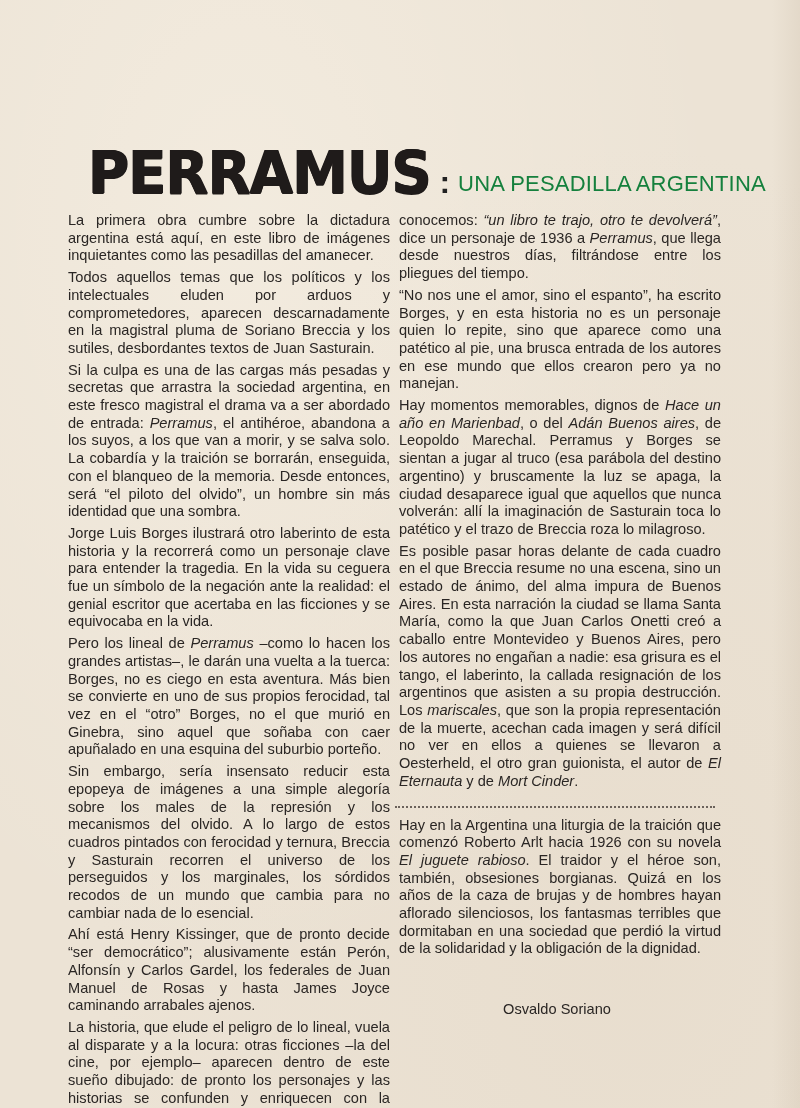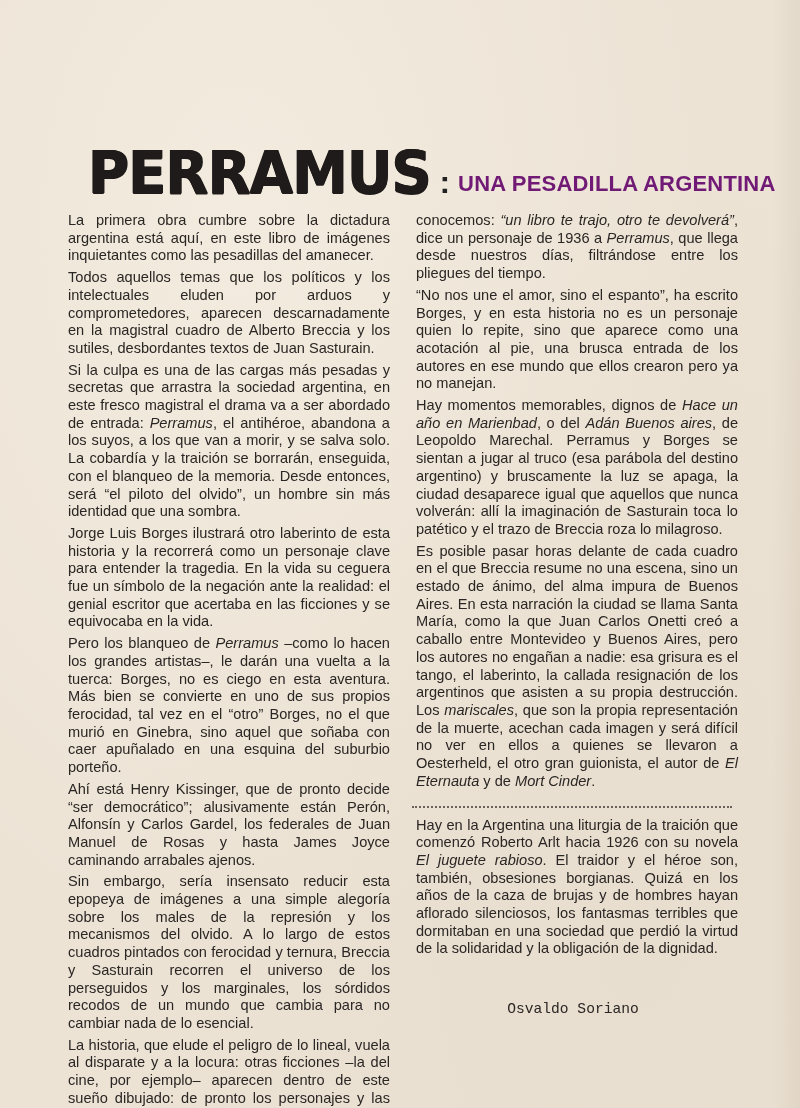--- a/index.html
+++ b/index.html
@@ -28,68 +28,68 @@
     font-family: "DejaVu Sans", sans-serif; font-weight: 900;
     font-size: 52px; letter-spacing: -1px; line-height: 52px;
     color: #1f1b1a; transform: scaleX(1.08) scaleY(1.12); transform-origin: left bottom;
     text-shadow: 0.6px 0 0 #1f1b1a, -0.6px 0 0 #1f1b1a, 0 0.6px 0 #1f1b1a;
   }
   .colon {
     font-size: 32px; font-weight: bold; margin-left: 34px; margin-right: 8px;
     line-height: 40px; color: #222;
   }
   .subtitle {
-    font-size: 22px; font-weight: bold; line-height: 30px; color: #701a75;
+    font-size: 22px; font-weight: normal; line-height: 30px; color: #15803d;
     letter-spacing: 0.2px; padding-bottom: 3px;
   }
   .col {
     position: absolute; top: 208px; width: 330px;
     font-size: 14.6px; line-height: 17.7px; text-align: justify;
     hyphens: none;
   }
   .col-left { left: 64px; }
-  .col-right { left: 412px; }
+  .col-right { left: 395px; }
   .col p { margin: 4px; text-indent: 0; }
   .dots {
     margin: 9px 0 9px 0; height: 6px;
     border-bottom: 2px dotted #6b625b; width: 320px;
   }
   .signature {
-    position: absolute; left: 408px; top: 1000px; width: 330px;
-    text-align: center; font-size: 14.6px; line-height: 18px; font-family: Liberation Mono, monospace;
+    position: absolute; left: 392px; top: 1000px; width: 330px;
+    text-align: center; font-size: 14.6px; line-height: 18px;
   }
   i { font-style: italic; }
 </style>
 </head>
 <body>
 
 <div class="page-bg"></div>
 <div class="edge-right"></div>
 
 <div class="header">
   <span class="logo">PERRAMUS</span>
   <span class="colon">:</span>
   <span class="subtitle">UNA PESADILLA ARGENTINA</span>
 </div>
 
 <div class="col col-left">
     <p><span>La primera obra cumbre sobre la dictadura argentina está aquí, en este libro de imágenes inquietantes como las pesadillas del amanecer.</span></p>
-    <p><span>Todos aquellos temas que los políticos y los intelectuales eluden por arduos y comprometedores, aparecen descarnadamente en la magistral cuadro de Alberto Breccia y los sutiles, desbordantes textos de Juan Sasturain.</span></p>
+    <p><span>Todos aquellos temas que los políticos y los intelectuales eluden por arduos y comprometedores, aparecen descarnadamente en la magistral pluma de Soriano Breccia y los sutiles, desbordantes textos de Juan Sasturain.</span></p>
     <p><span>Si la culpa es una de las cargas más pesadas y secretas que arrastra la sociedad argentina, en este fresco magistral el drama va a ser abordado de entrada: </span><i>Perramus</i><span>, el antihéroe, abandona a los suyos, a los que van a morir, y se salva solo. La cobardía y la traición se borrarán, enseguida, con el blanqueo de la memoria. Desde entonces, será “el piloto del olvido”, un hombre sin más identidad que una sombra.</span></p>
     <p><span>Jorge Luis Borges ilustrará otro laberinto de esta historia y la recorrerá como un personaje clave para entender la tragedia. En la vida su ceguera fue un símbolo de la negación ante la realidad: el genial escritor que acertaba en las ficciones y se equivocaba en la vida.</span></p>
-    <p><span>Pero los blanqueo de </span><i>Perramus</i><span> –como lo hacen los grandes artistas–, le darán una vuelta a la tuerca: Borges, no es ciego en esta aventura. Más bien se convierte en uno de sus propios ferocidad, tal vez en el “otro” Borges, no el que murió en Ginebra, sino aquel que soñaba con caer apuñalado en una esquina del suburbio porteño.</span></p>
+    <p><span>Pero los lineal de </span><i>Perramus</i><span> –como lo hacen los grandes artistas–, le darán una vuelta a la tuerca: Borges, no es ciego en esta aventura. Más bien se convierte en uno de sus propios ferocidad, tal vez en el “otro” Borges, no el que murió en Ginebra, sino aquel que soñaba con caer apuñalado en una esquina del suburbio porteño.</span></p>
+    <p><span>Sin embargo, sería insensato reducir esta epopeya de imágenes a una simple alegoría sobre los males de la represión y los mecanismos del olvido. A lo largo de estos cuadros pintados con ferocidad y ternura, Breccia y Sasturain recorren el universo de los perseguidos y los marginales, los sórdidos recodos de un mundo que cambia para no cambiar nada de lo esencial.</span></p>
     <p><span>Ahí está Henry Kissinger, que de pronto decide “ser democrático”; alusivamente están Perón, Alfonsín y Carlos Gardel, los federales de Juan Manuel de Rosas y hasta James Joyce caminando arrabales ajenos.</span></p>
-    <p><span>Sin embargo, sería insensato reducir esta epopeya de imágenes a una simple alegoría sobre los males de la represión y los mecanismos del olvido. A lo largo de estos cuadros pintados con ferocidad y ternura, Breccia y Sasturain recorren el universo de los perseguidos y los marginales, los sórdidos recodos de un mundo que cambia para no cambiar nada de lo esencial.</span></p>
     <p><span>La historia, que elude el peligro de lo lineal, vuela al disparate y a la locura: otras ficciones –la del cine, por ejemplo– aparecen dentro de este sueño dibujado: de pronto los personajes y las historias se confunden y enriquecen con la irrupción de un Oeste lejano en nuestra infancia, y tan próximo en nuestra cultura. Borges no es Borges, ni el tiempo es el tiempo que</span></p>
   </div>
 
 <div class="col col-right">
   <div>
       <p><span>conocemos: </span><i>“un libro te trajo, otro te devolverá”</i><span>, dice un personaje de 1936 a </span><i>Perramus</i><span>, que llega desde nuestros días, filtrándose entre los pliegues del tiempo.</span></p>
-      <p><span>“No nos une el amor, sino el espanto”, ha escrito Borges, y en esta historia no es un personaje quien lo repite, sino que aparece como una acotación al pie, una brusca entrada de los autores en ese mundo que ellos crearon pero ya no manejan.</span></p>
+      <p><span>“No nos une el amor, sino el espanto”, ha escrito Borges, y en esta historia no es un personaje quien lo repite, sino que aparece como una patético al pie, una brusca entrada de los autores en ese mundo que ellos crearon pero ya no manejan.</span></p>
       <p><span>Hay momentos memorables, dignos de </span><i>Hace un año en Marienbad</i><span>, o del </span><i>Adán Buenos aires</i><span>, de Leopoldo Marechal. Perramus y Borges se sientan a jugar al truco (esa parábola del destino argentino) y bruscamente la luz se apaga, la ciudad desaparece igual que aquellos que nunca volverán: allí la imaginación de Sasturain toca lo patético y el trazo de Breccia roza lo milagroso.</span></p>
       <p><span>Es posible pasar horas delante de cada cuadro en el que Breccia resume no una escena, sino un estado de ánimo, del alma impura de Buenos Aires. En esta narración la ciudad se llama Santa María, como la que Juan Carlos Onetti creó a caballo entre Montevideo y Buenos Aires, pero los autores no engañan a nadie: esa grisura es el tango, el laberinto, la callada resignación de los argentinos que asisten a su propia destrucción. Los </span><i>mariscales</i><span>, que son la propia representación de la muerte, acechan cada imagen y será difícil no ver en ellos a quienes se llevaron a Oesterheld, el otro gran guionista, el autor de </span><i>El Eternauta</i><span> y de </span><i>Mort Cinder</i><span>.</span></p>
     </div>
   <div class="dots"></div>
   <div>
       <p><span>Hay en la Argentina una liturgia de la traición que comenzó Roberto Arlt hacia 1926 con su novela </span><i>El juguete rabioso</i><span>. El traidor y el héroe son, también, obsesiones borgianas. Quizá en los años de la caza de brujas y de hombres hayan aflorado silenciosos, los fantasmas terribles que dormitaban en una sociedad que perdió la virtud de la solidaridad y la obligación de la dignidad.</span></p>
     </div>
 </div>
 
 <div class="signature">

